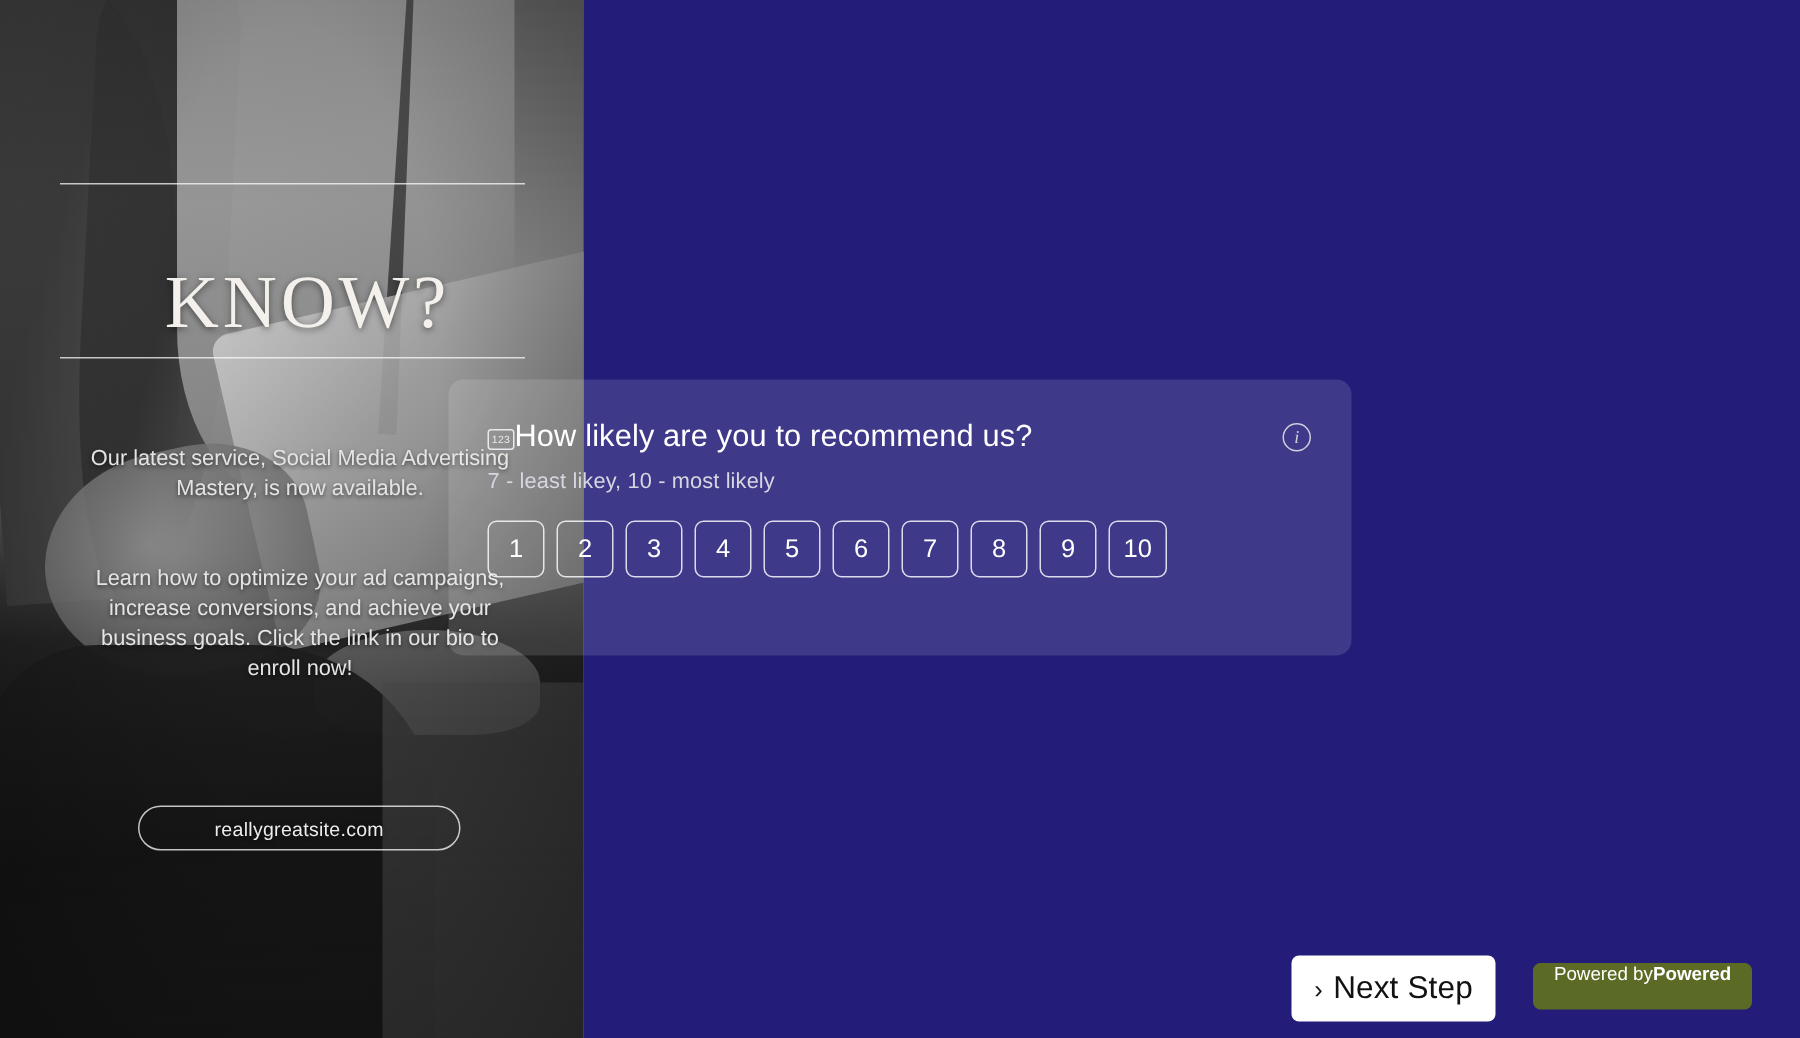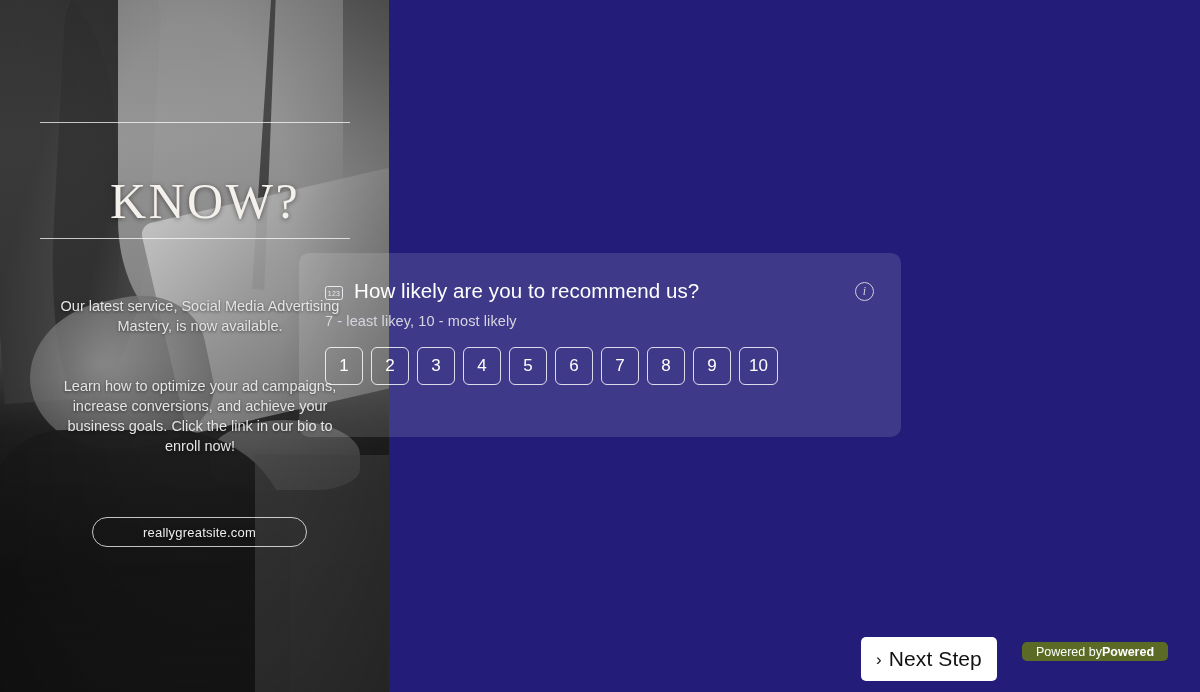--- a/index.html
+++ b/index.html
@@ -153,21 +153,21 @@
     position:absolute; left:56px; width:288px;
     font-size:14.5px;
     line-height:20px;
     color:#e4e4e4;
     text-shadow:0 1px 3px rgba(0,0,0,.55);
   }
   .body-copy.p1 { top:296px; }
   .body-copy.p2 { top:376px; }
 
   .site-pill {
-    position:absolute; left:92px; top:517px;
+    position:absolute; left:92px; top:537px;
     width:215px; height:30px;
     border:1px solid rgba(255,255,255,.75);
     border-radius:16px;
     display:flex; align-items:center; justify-content:center;
     font-size:13px;
     color:#ececec;
     letter-spacing:.2px;
     text-shadow:0 1px 3px rgba(0,0,0,.5);
   }
 
@@ -176,21 +176,21 @@
     position:absolute;
     left:299px; top:253px;
     width:602px; height:184px;
     background:rgba(255,255,255,.13);
     border-radius:10px;
     padding:26px 26px 0 26px;
   }
   .card-head {
     display:flex; align-items:flex-start; justify-content:space-between;
   }
-  .q-row { display:flex; align-items:center; gap:11px; }
+  .q-row { display:flex; align-items:center; }
   .icon-123 {
     width:18px; height:14px;
     border:1.6px solid #e9e9ef;
     border-radius:2.5px;
     display:flex; align-items:center; justify-content:center;
     flex:none;
     position:relative; top:2px;
   }
   .icon-123 span {
     font-size:7px; line-height:1; color:#e9e9ef;
@@ -249,24 +249,24 @@
     gap:7px;
     cursor:pointer;
     color:#121212;
   }
   .next-chevron { font-size:17px; line-height:1; font-weight:400; }
   .next-label { font-size:21px; letter-spacing:.1px; }
 
   .powered-badge {
     position:absolute;
     left:1022px; top:642px;
-    width:146px; height:19px;
+    width:146px; height:31px;
     background:#5b6b25;
     border-radius:5px;
-    display:flex; align-items:center; justify-content:center;
+    display:flex; align-items:flex-start; justify-content:center;
     gap:0px;
     color:#ffffff;
     font-size:12.5px;
     cursor:pointer;
   }
   .powered-badge .brand { font-weight:bold; }
 </style>
 </head>
 <body>
 

